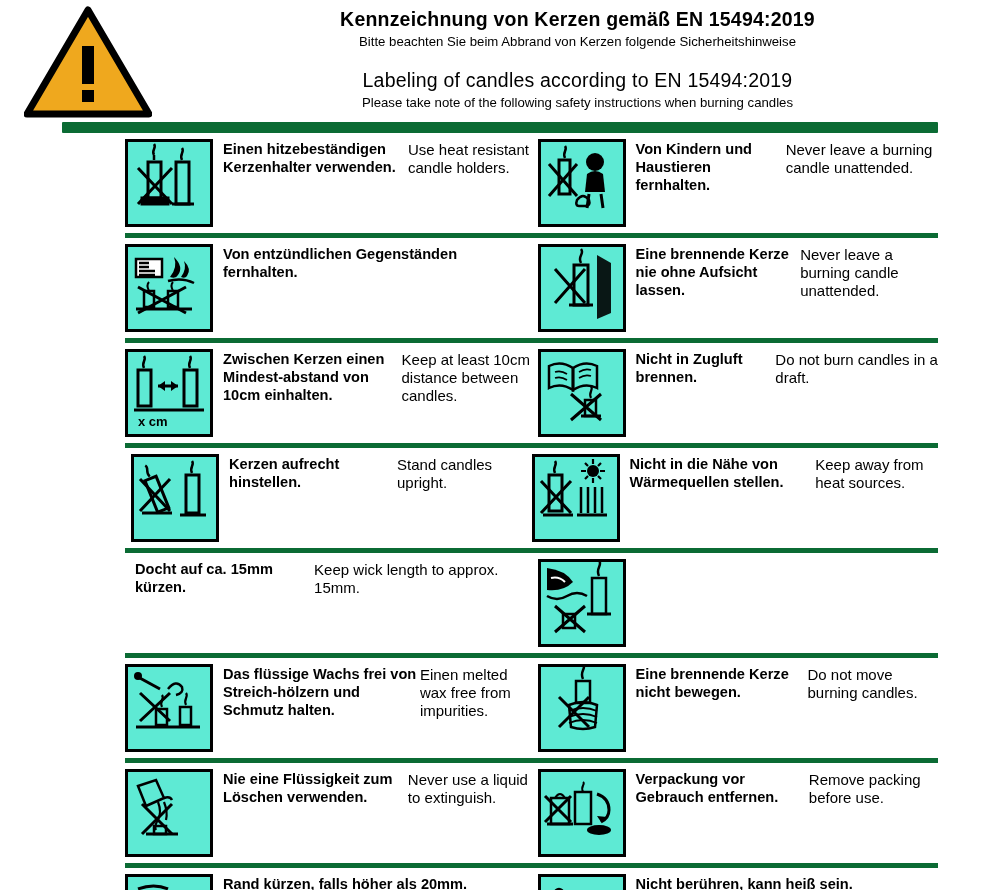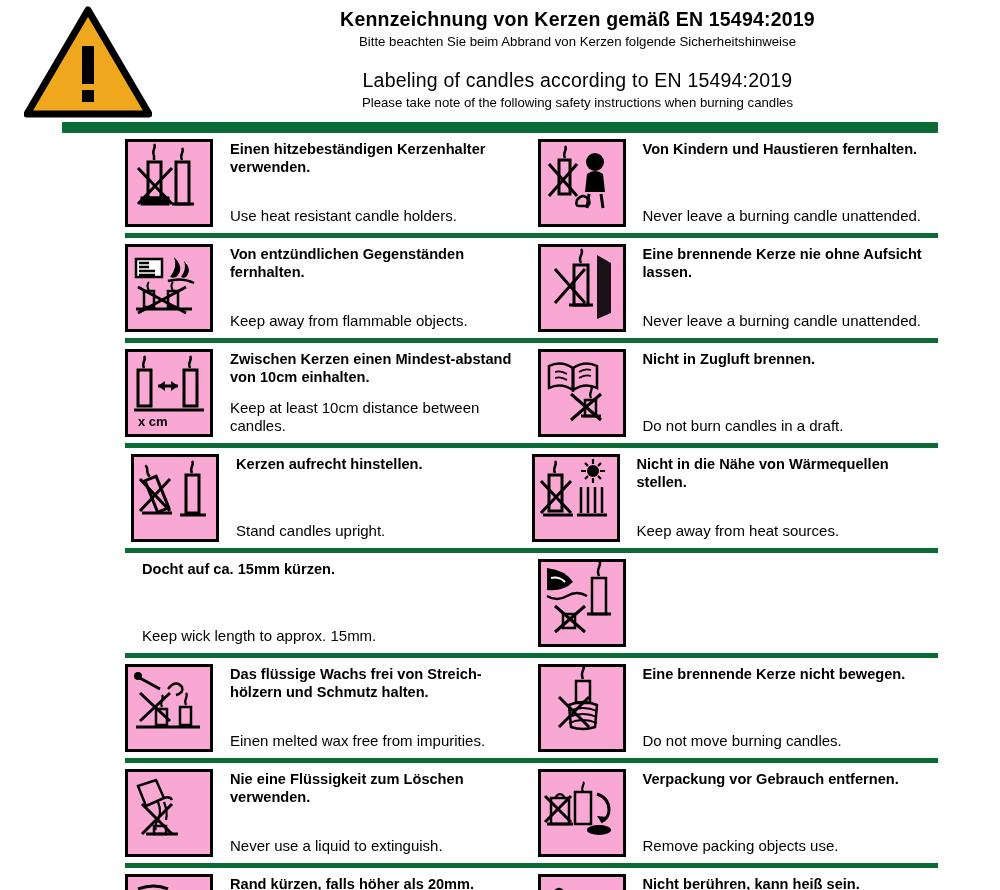--- a/index.html
+++ b/index.html
@@ -60,28 +60,28 @@
   .cell{
     display:flex;
     width:50%;
     box-sizing:border-box;
   }
   .cell.right{padding-left:6px;}
   .icon-box{
     width:88px;height:88px;min-width:88px;
     border:3px solid #000;
     box-sizing:border-box;
-    background:#f9a8d4;
+    background:#5eead4;
     position:relative;
     overflow:hidden;
   }
   .cell.right .icon-box{width:88px;}
   .texts{
-    padding-left:17px;
-    display:flex;flex-direction:column;
+    padding-left:10px;
+    display:flex;flex-direction:row;
     justify-content:space-between;
     height:88px;
     box-sizing:border-box;
     padding-top:2px;padding-bottom:2px;
   }
   .de{
     font-size:14.6px;font-weight:bold;line-height:1.22;
   }
   .en{
     font-size:15px;line-height:1.2;
@@ -168,21 +168,20 @@
             <path d="M21 44 q-3 -6 0 -9" stroke-width="2"></path>
             <rect x="40" y="44" width="10" height="16"></rect>
             <path d="M45 44 q-3 -6 0 -9" stroke-width="2"></path>
             <path d="M8 62 h56" stroke-width="3"></path>
             <path d="M10 40 L58 66 M58 40 L10 66" stroke-width="3"></path>
           </g>
         </svg>
       </div>
       <div class="texts">
         <div class="de">Von entzündlichen Gegenständen fernhalten.</div>
-        <div class="en">Keep away from flammable objects.</div>
       </div>
     </div>
     <div class="cell right">
       <div class="icon-box">
         <svg width="82" height="82" viewBox="0 0 82 82">
           <g stroke="#000" stroke-width="3" fill="none">
             <path d="M40 16 c-4 -7 4 -9 0 -14" stroke-width="2.5"></path>
             <rect x="33" y="18" width="14" height="40"></rect>
             <path d="M28 58 h24" stroke-width="3"></path>
             <path d="M56 8 l14 8 l0 50 l-14 6 z" fill="#000" stroke="none" opacity="0.9"></path>
@@ -396,21 +395,21 @@
             <path d="M6 52 h26" stroke-width="3"></path>
             <path d="M4 24 L30 50 M30 24 L4 50" stroke-width="3"></path>
             <path d="M56 22 q12 4 12 16 q0 8 -8 12" stroke-width="3"></path>
             <path d="M60 50 l-4 -6 l10 1 z" fill="#000" stroke="none"></path>
             <ellipse cx="58" cy="58" rx="12" ry="5" fill="#000" stroke="none"></ellipse>
           </g>
         </svg>
       </div>
       <div class="texts">
         <div class="de">Verpackung vor Gebrauch entfernen.</div>
-        <div class="en">Remove packing objects use.</div>
+        <div class="en">Remove packing before use.</div>
       </div>
     </div>
   </div>
 
   <div class="rule"></div>
 
   <div class="row">
     <div class="cell">
       <div class="icon-box">
         <svg width="82" height="82" viewBox="0 0 82 82">

